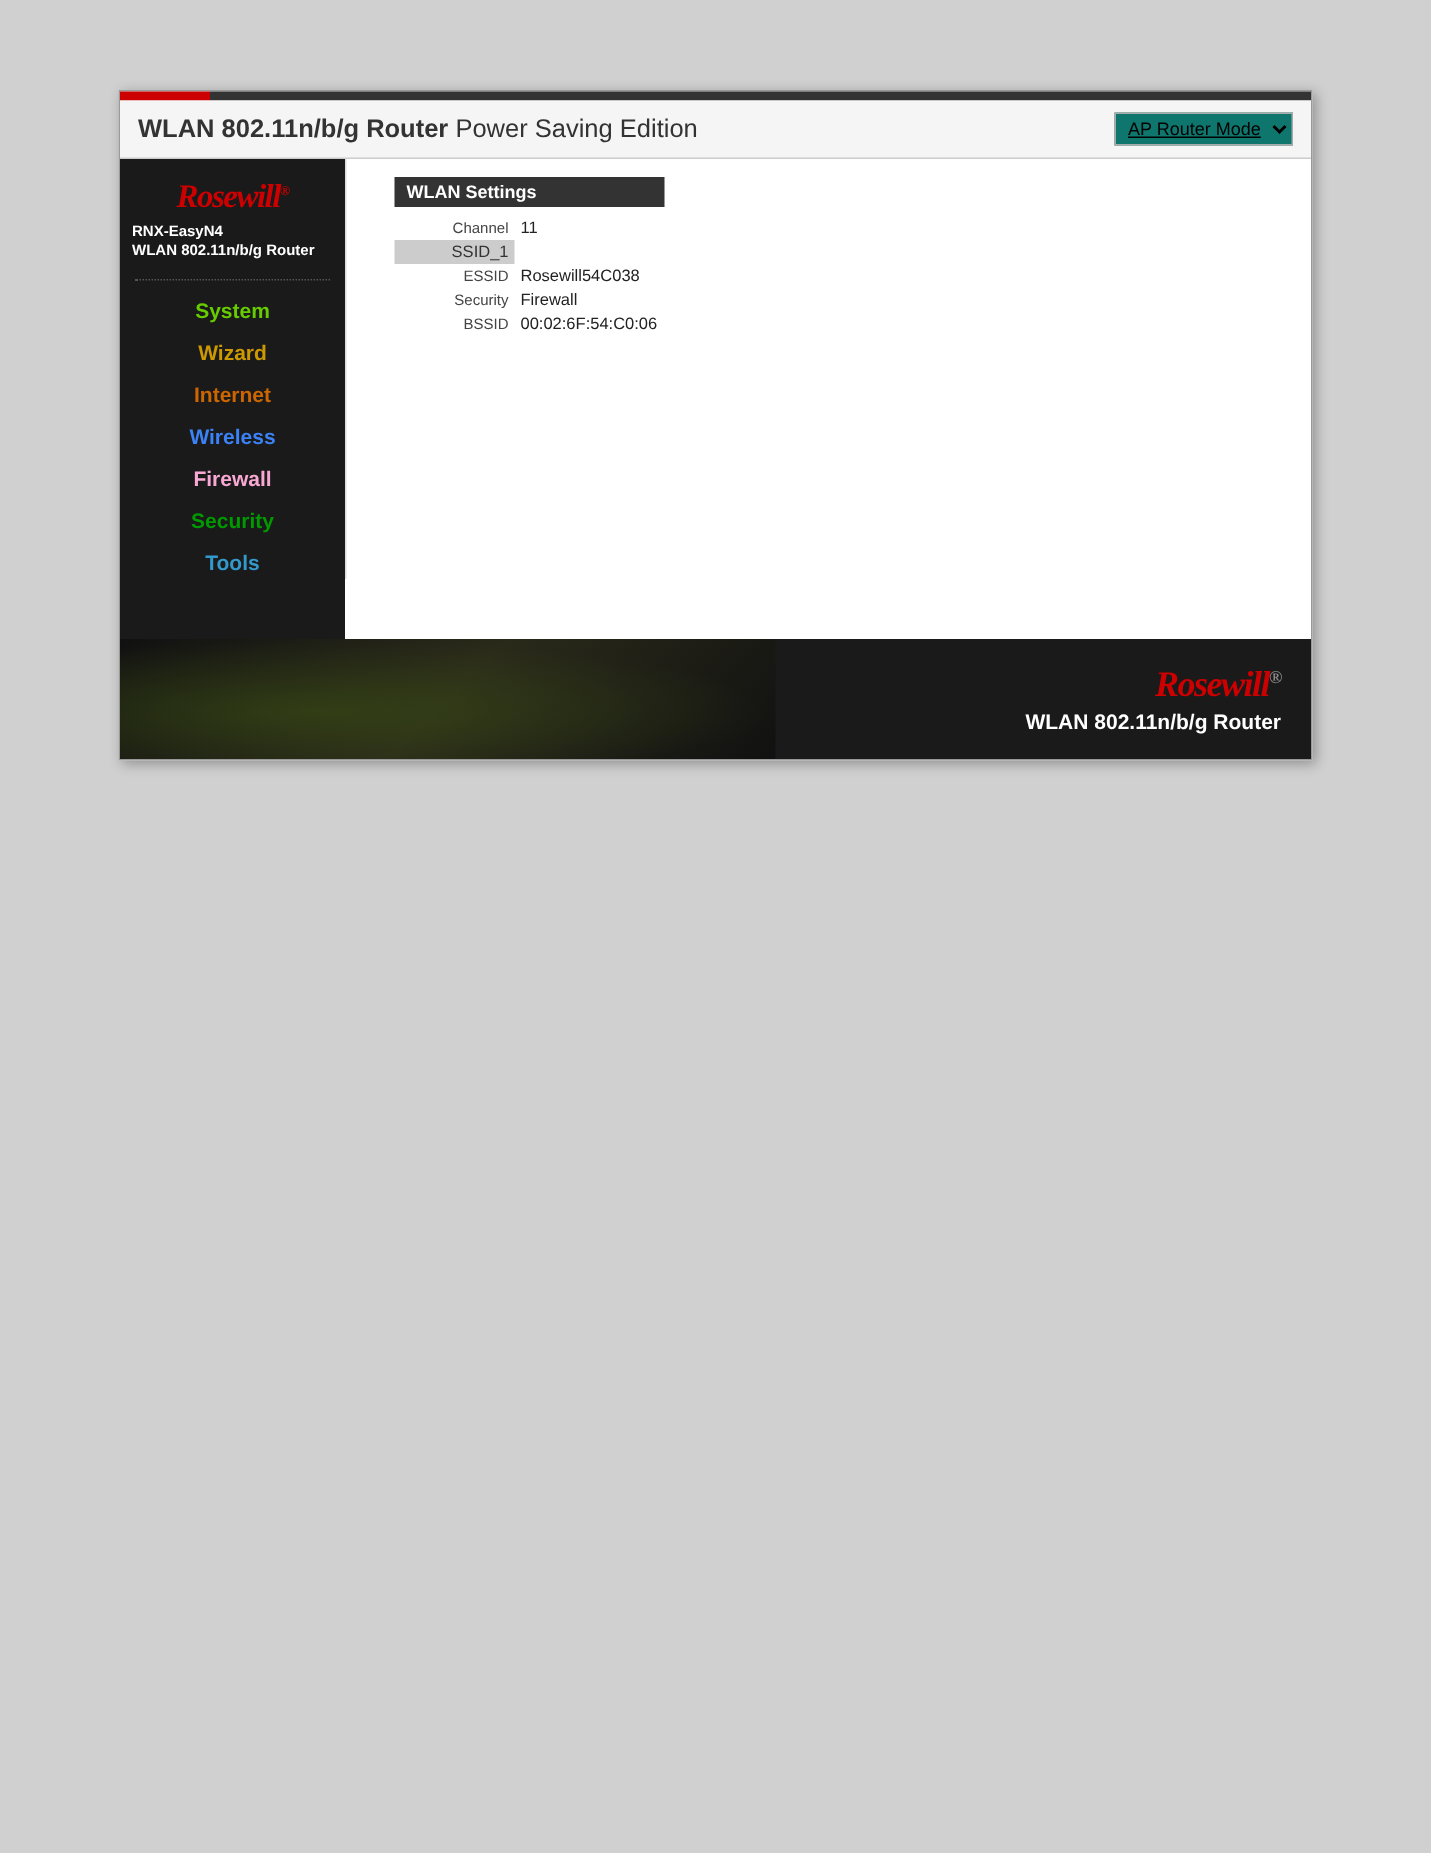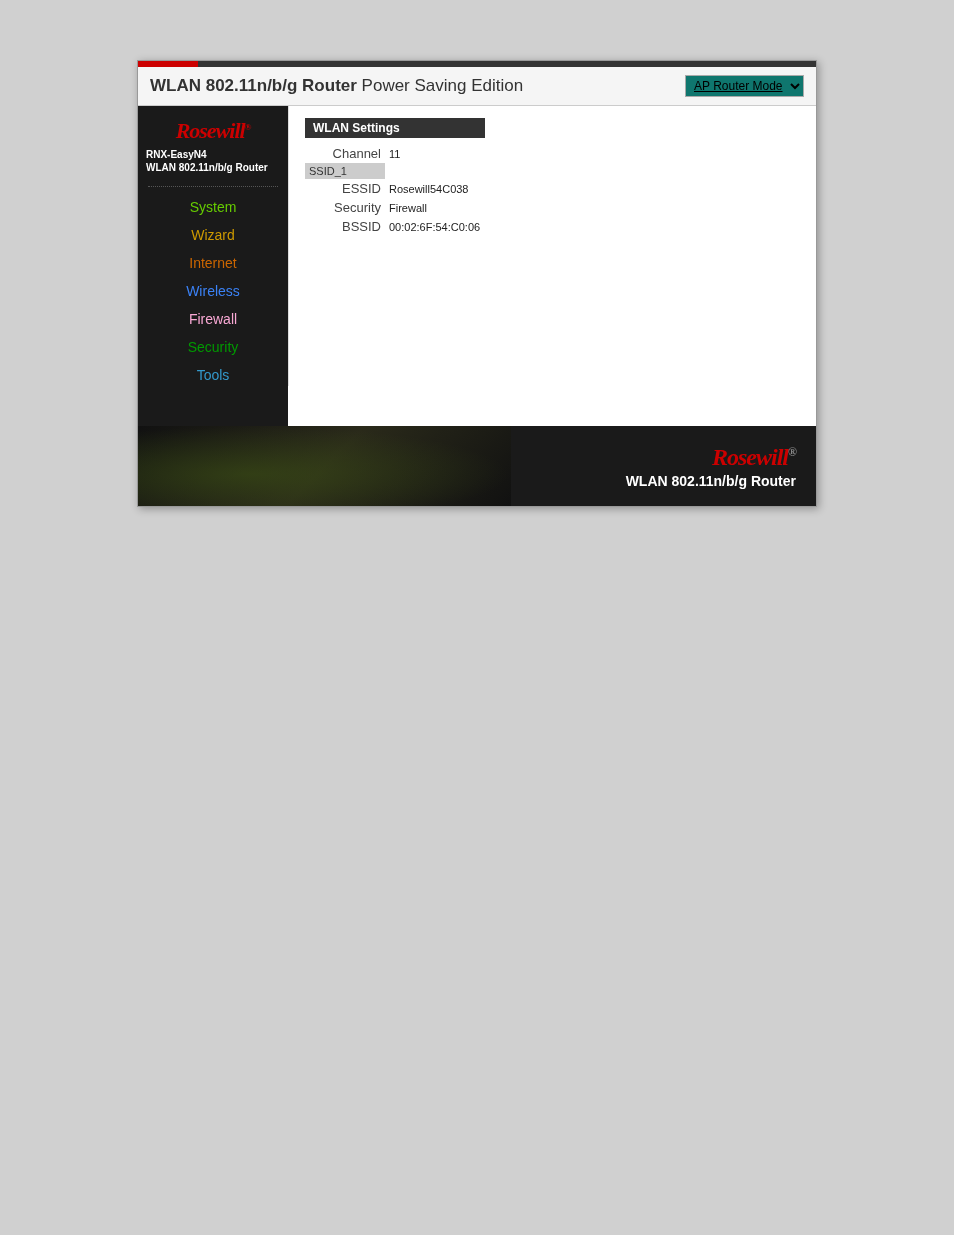--- a/index.html
+++ b/index.html
@@ -9,21 +9,21 @@
       min-height: 1235px;
       font-family: Arial, sans-serif;
       font-size: 13px;
       display: flex;
       align-items: flex-start;
       justify-content: center;
       padding-top: 60px;
     }
 
     .router-ui {
-      width: 680px;
+      width: 796px;
       border: 1px solid #999;
       background: #fff;
       box-shadow: 2px 2px 8px rgba(0,0,0,0.3);
     }
 
     
     .top-bar {
       height: 6px;
       background: linear-gradient(to right, #cc0000 60px, #333 60px);
     }
@@ -107,38 +107,38 @@
     .nav-divider {
       border-top: 1px dotted #555;
       margin: 6px 10px;
     }
 
     .nav-item {
       display: block;
       text-align: center;
       padding: 6px 20px;
       font-size: 14px;
-      font-weight: normal;
+      font-weight: bold;
       cursor: pointer;
       text-decoration: none;
     }
 
     .nav-system { color: #66cc00; }
     .nav-wizard { color: #cc9900; }
     .nav-internet { color: #cc6600; }
     .nav-wireless { color: #3b82f6; }
     .nav-firewall { color: #f9a8d4; }
     .nav-advanced { color: #009900; }
     .nav-tools { color: #3399cc; }
 
     
     .content-area {
       flex: 1;
       background: #ffffff;
-      padding: 12px 16px;
+      padding: 12px 32px;
       border-left: 1px solid #ddd;
       overflow-y: auto;
       max-height: 280px;
       position: relative;
     }
 
     .wlan-section-title {
       background: #333;
       color: #fff;
       padding: 3px 8px;
@@ -156,34 +156,35 @@
     }
 
     .wlan-table tr td {
       padding: 2px 4px;
     }
 
     .wlan-table .label-cell {
       text-align: right;
       color: #444;
       width: 80px;
-      font-size: 13px;
+      font-size: 10px;
     }
 
     .wlan-table .value-cell {
       color: #222;
       font-size: 11px;
     }
 
     .ssid-row td {
       padding: 3px 4px;
     }
 
     .ssid-label-bg {
       background: #ccc;
+      text-align: right;
       padding: 2px 8px;
       font-size: 11px;
       color: #333;
       width: 80px;
     }
 
     
     .footer-area {
       background: #1a1a1a;
       padding: 14px 20px;

